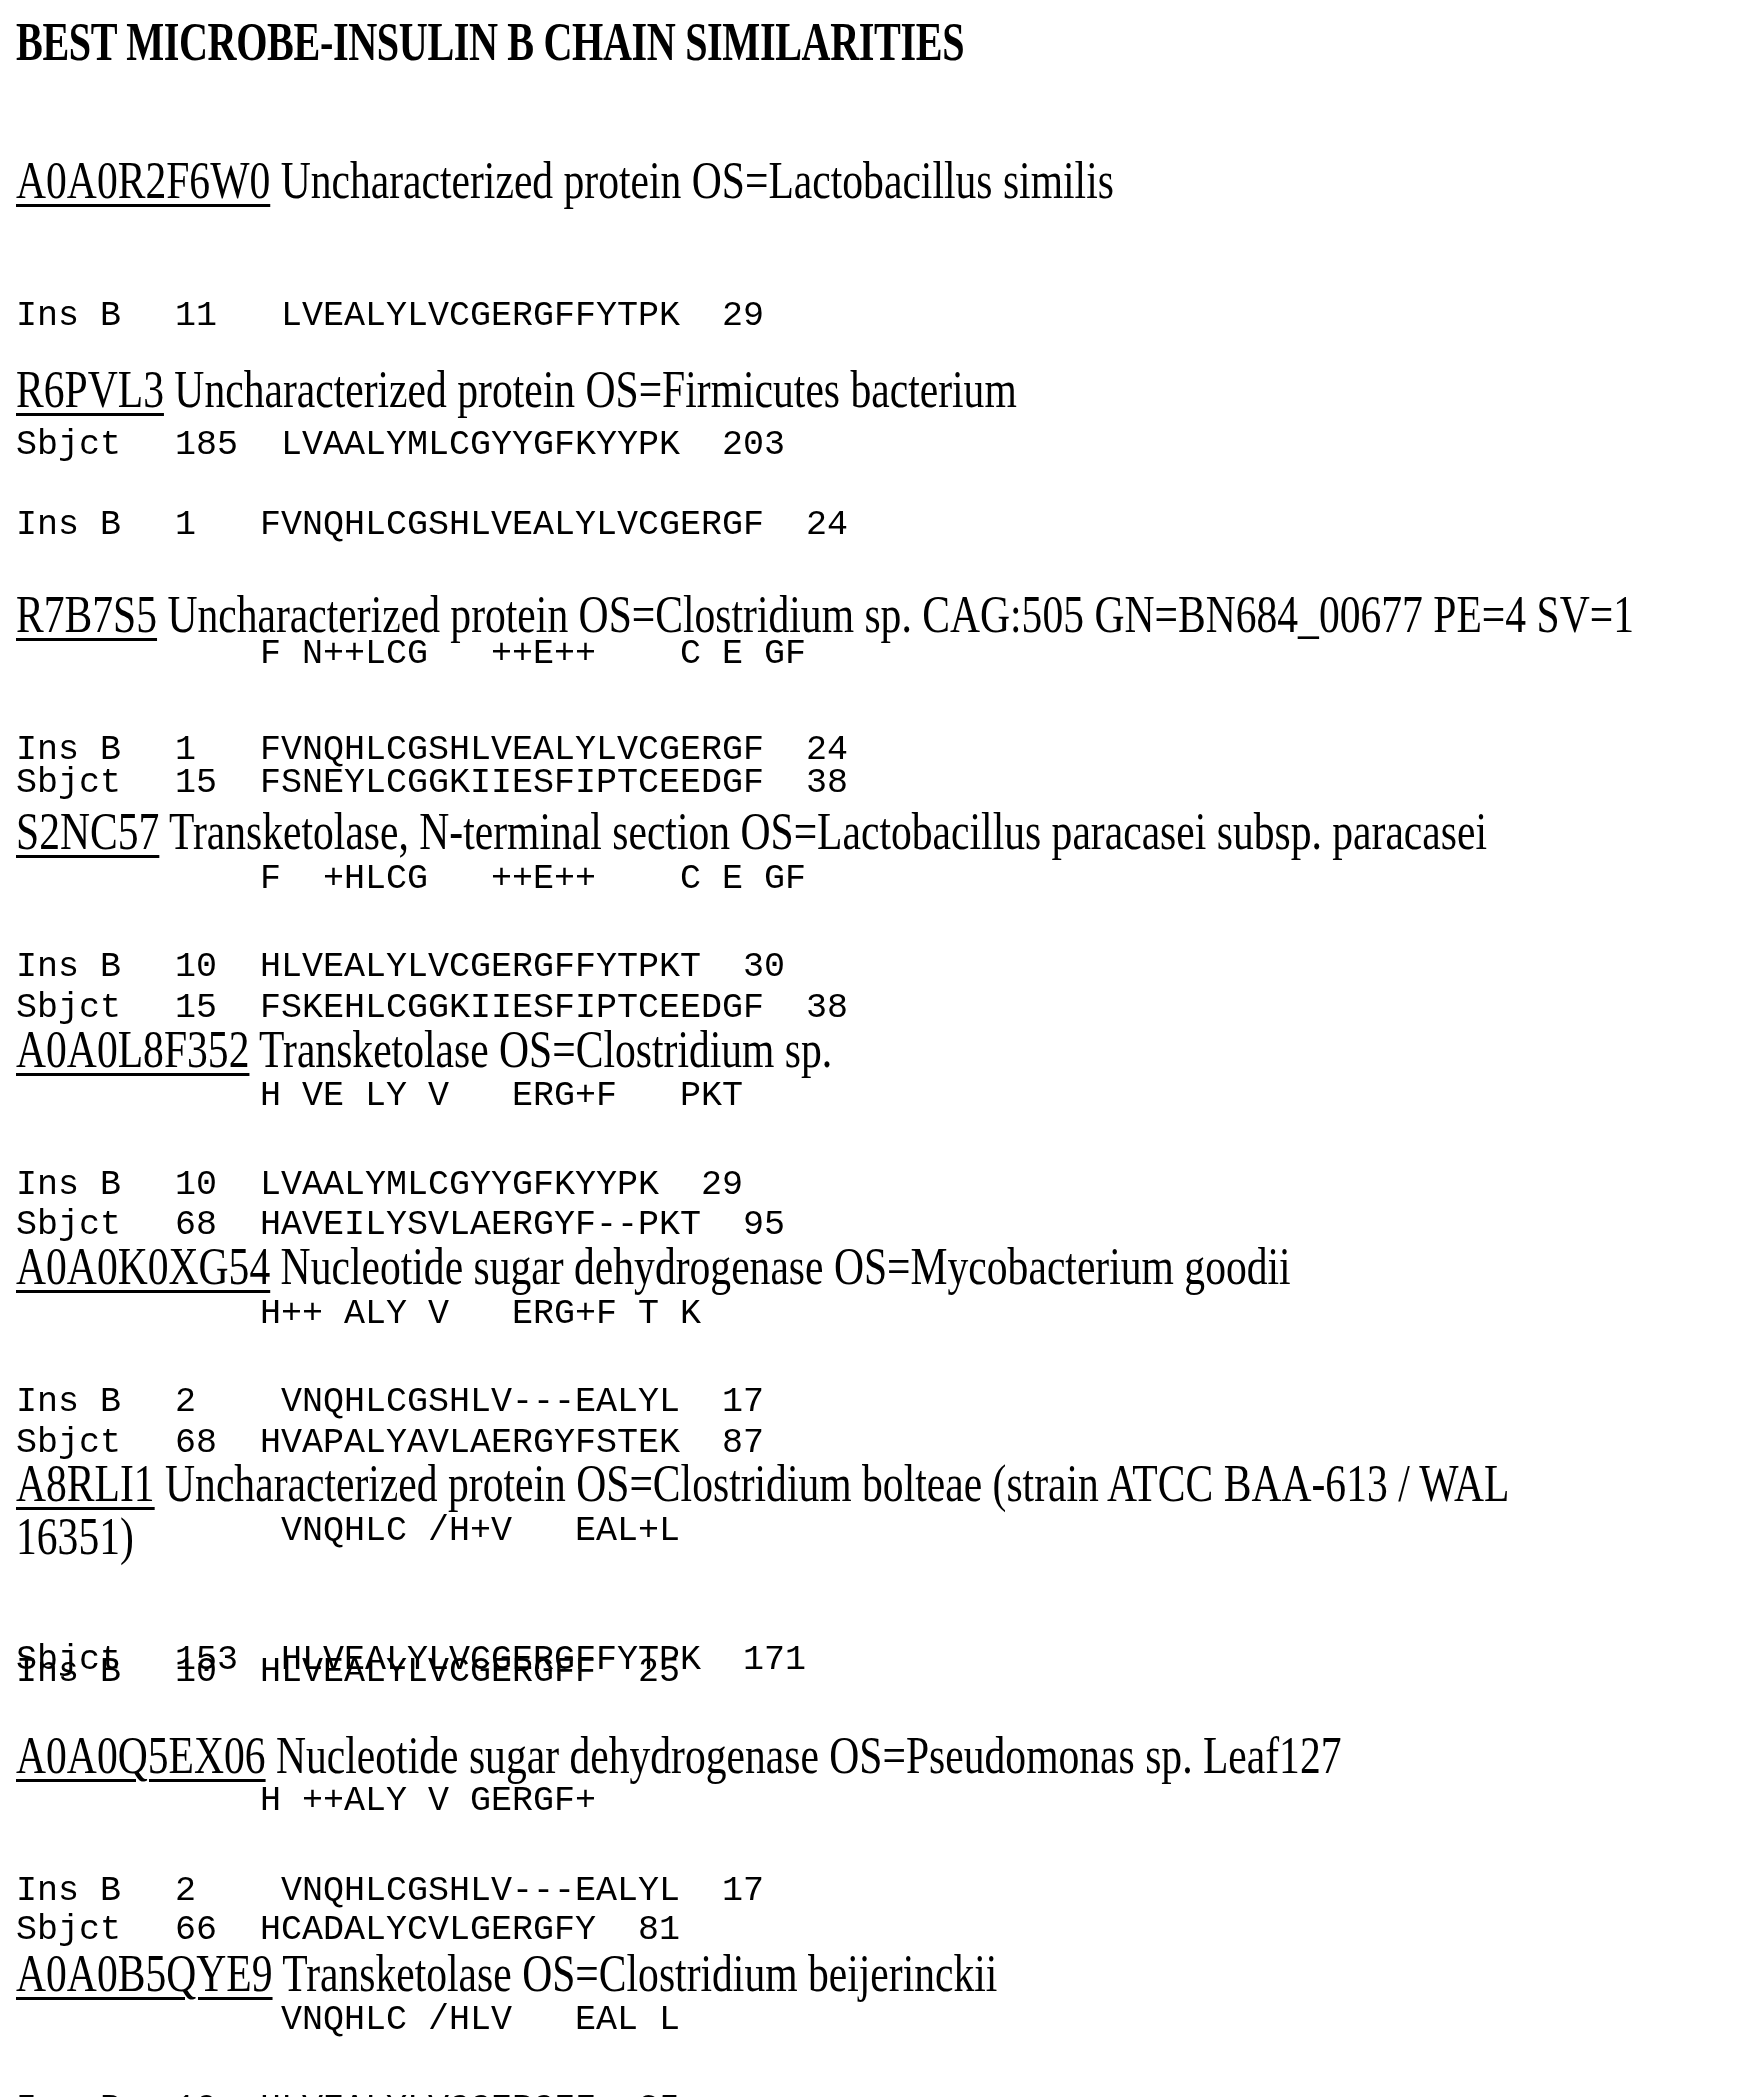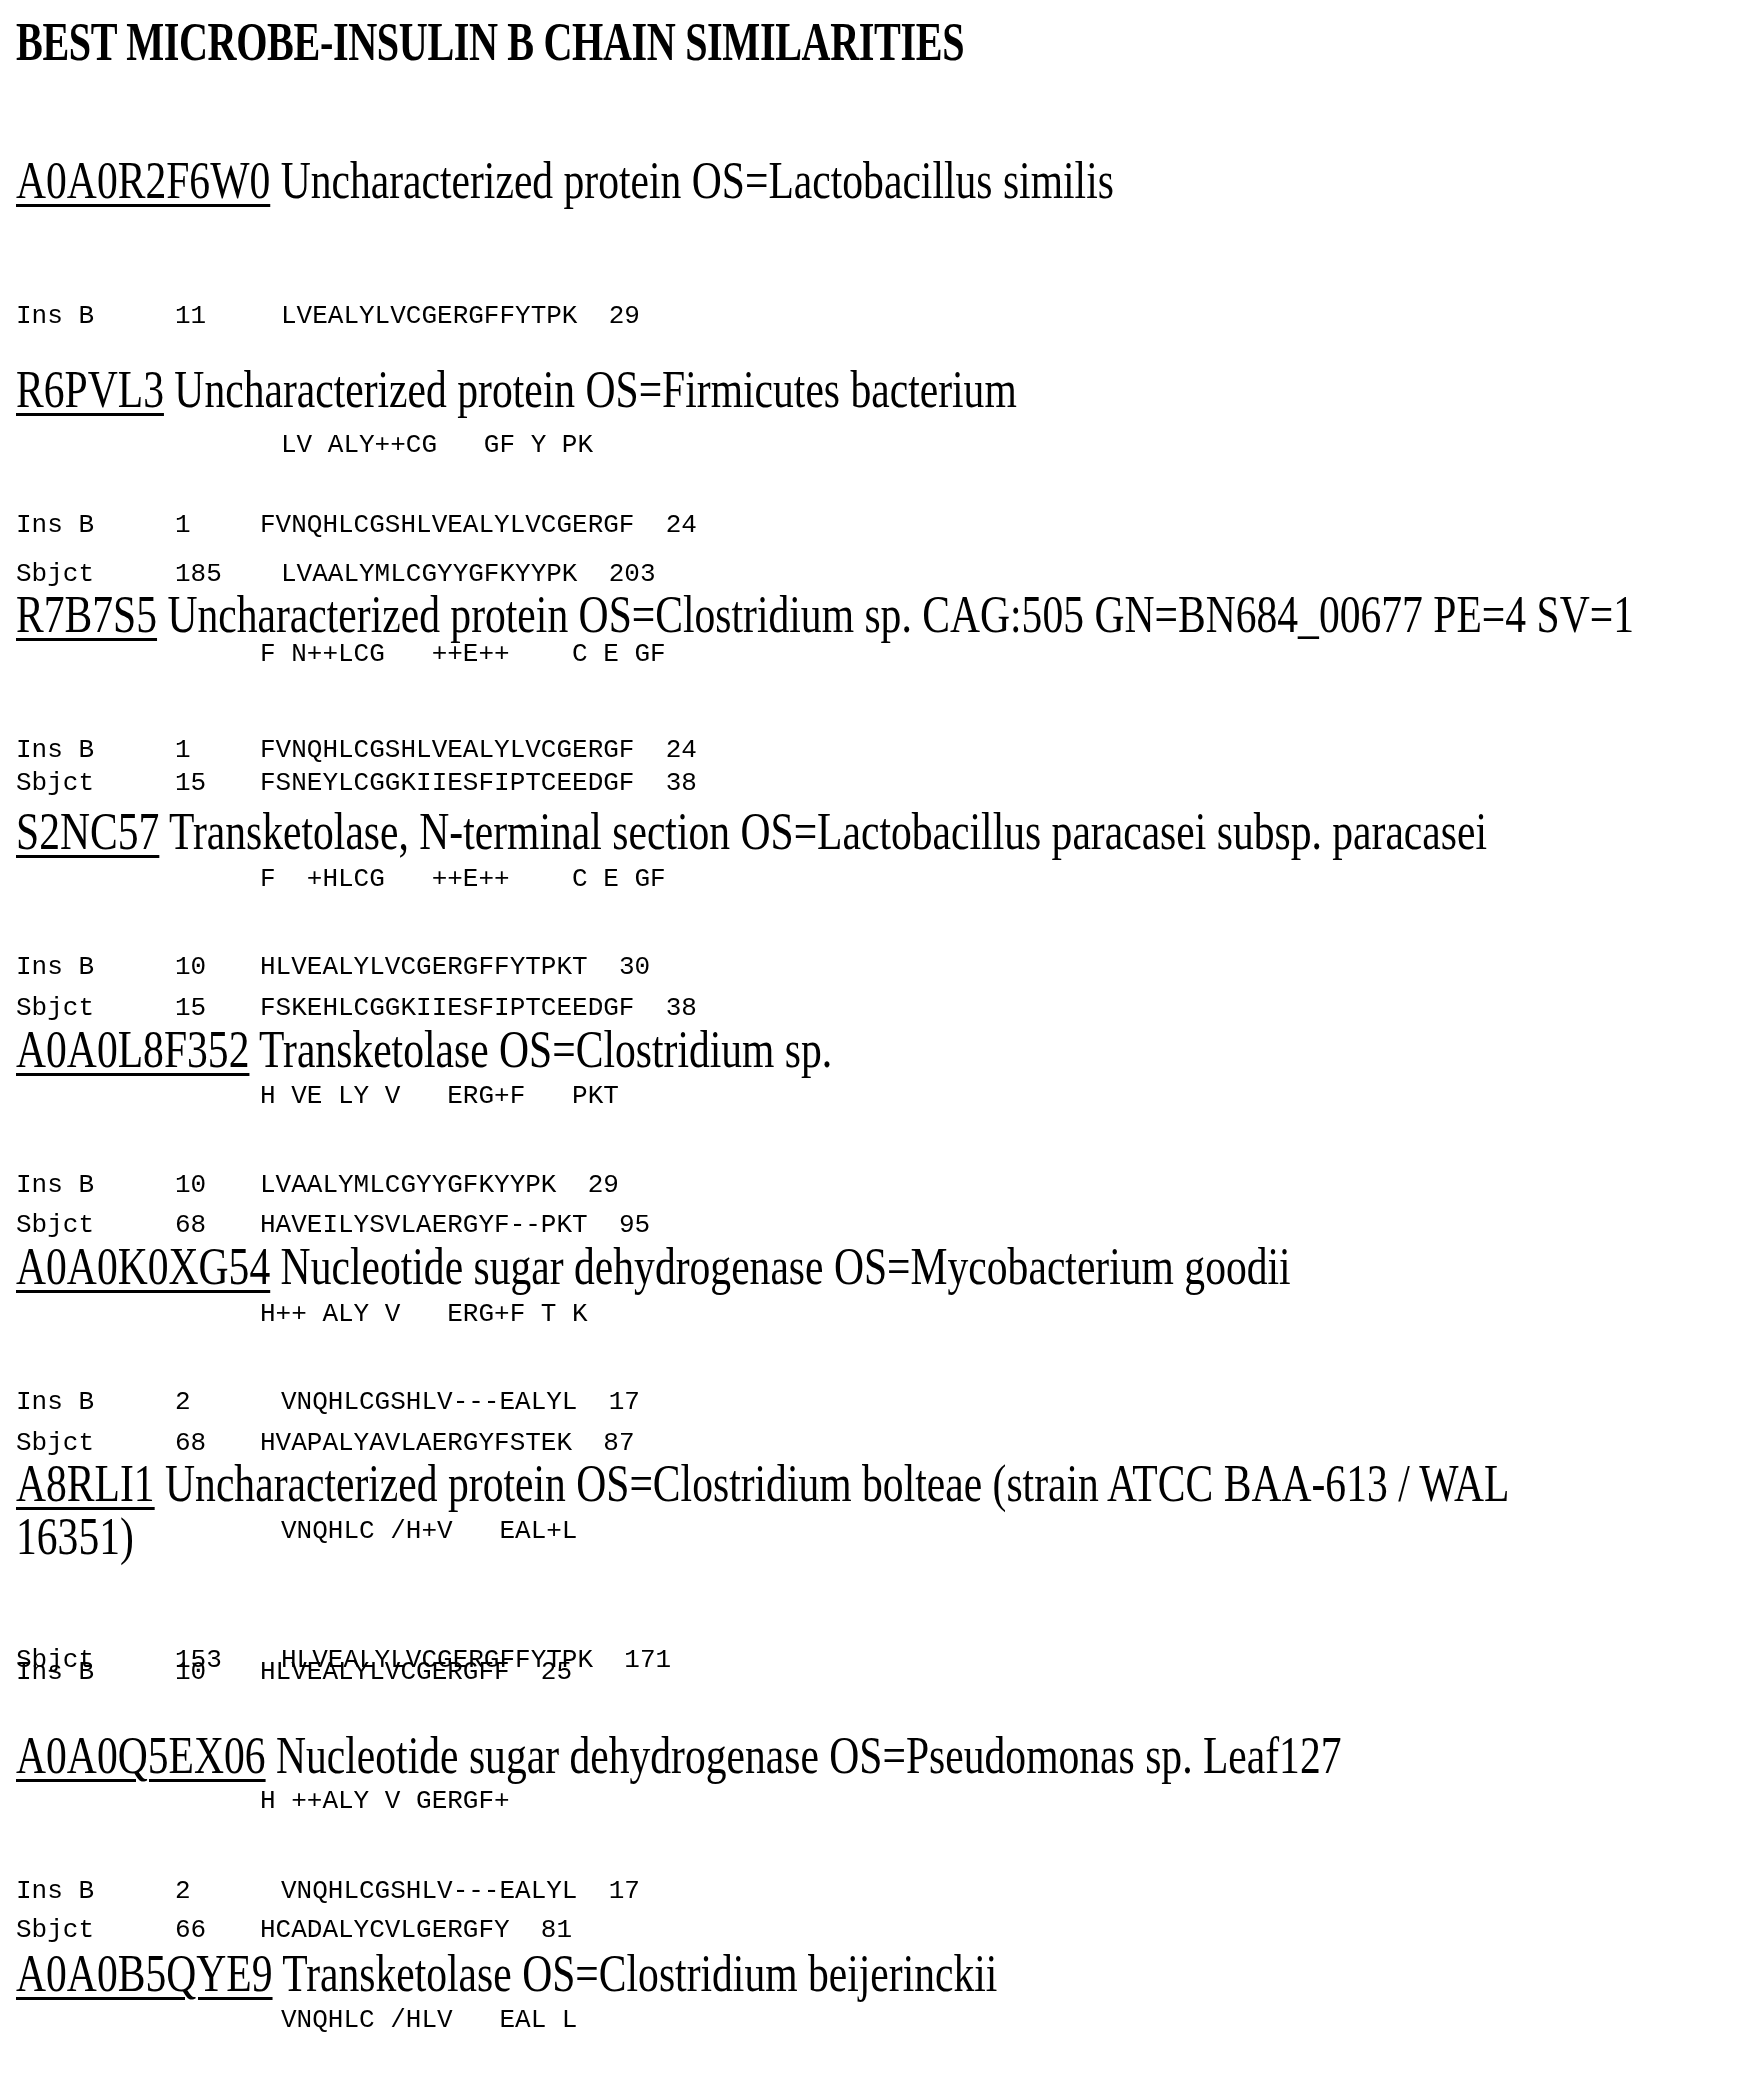--- a/index.html
+++ b/index.html
@@ -52,21 +52,21 @@
   }
   .hit-heading.wrap2 { height: 106px; }
   .hit-heading .line2 { display: block; }
   .accession {
     text-decoration: underline;
     text-decoration-thickness: 3.2px;
     text-underline-offset: 6.4px;
   }
   .align {
     font-family: "Liberation Mono", "DejaVu Sans Mono", monospace;
-    font-size: 26px;
+    font-size: 35px;
     line-height: 43px;
     white-space: pre;
     margin: 0;
     padding-top: 2.1px;
     transform: scaleX(1.0);
     transform-origin: left top;
   }
   .align-row { display: block; height: 43px; }
   .c-label { display: inline-block; width: 159px; }
   .c-start { display: inline-block; }
@@ -80,21 +80,20 @@
 
   <div class="title">BEST MICROBE-INSULIN B CHAIN SIMILARITIES</div>
 
   <div class="hit" style="top:127px">
     <div class="hit-heading">
       <span class="accession">A0A0R2F6W0</span>
       <span>Uncharacterized protein OS=Lactobacillus similis</span>
     </div>
     <div class="align">
       <span class="align-row"><span class="c-label">Ins B</span><span class="c-start" style="width:106px">11</span><span class="c-seq">LVEALYLVCGERGFFYTPK</span><span>  </span><span class="c-end">29</span></span>
-      <span class="align-row"><span class="c-label"></span><span class="c-start" style="width:106px"></span><span class="c-seq">LV ALY++CG   GF Y PK</span></span>
       <span class="align-row"><span class="c-label">Sbjct</span><span class="c-start" style="width:106px">185</span><span class="c-seq">LVAALYMLCGYYGFKYYPK</span><span>  </span><span class="c-end">203</span></span>
     </div>
   </div>
 
   <div class="hit" style="top:336px">
     <div class="hit-heading">
       <span class="accession">R6PVL3</span>
       <span>Uncharacterized protein OS=Firmicutes bacterium</span>
     </div>
     <div class="align">

